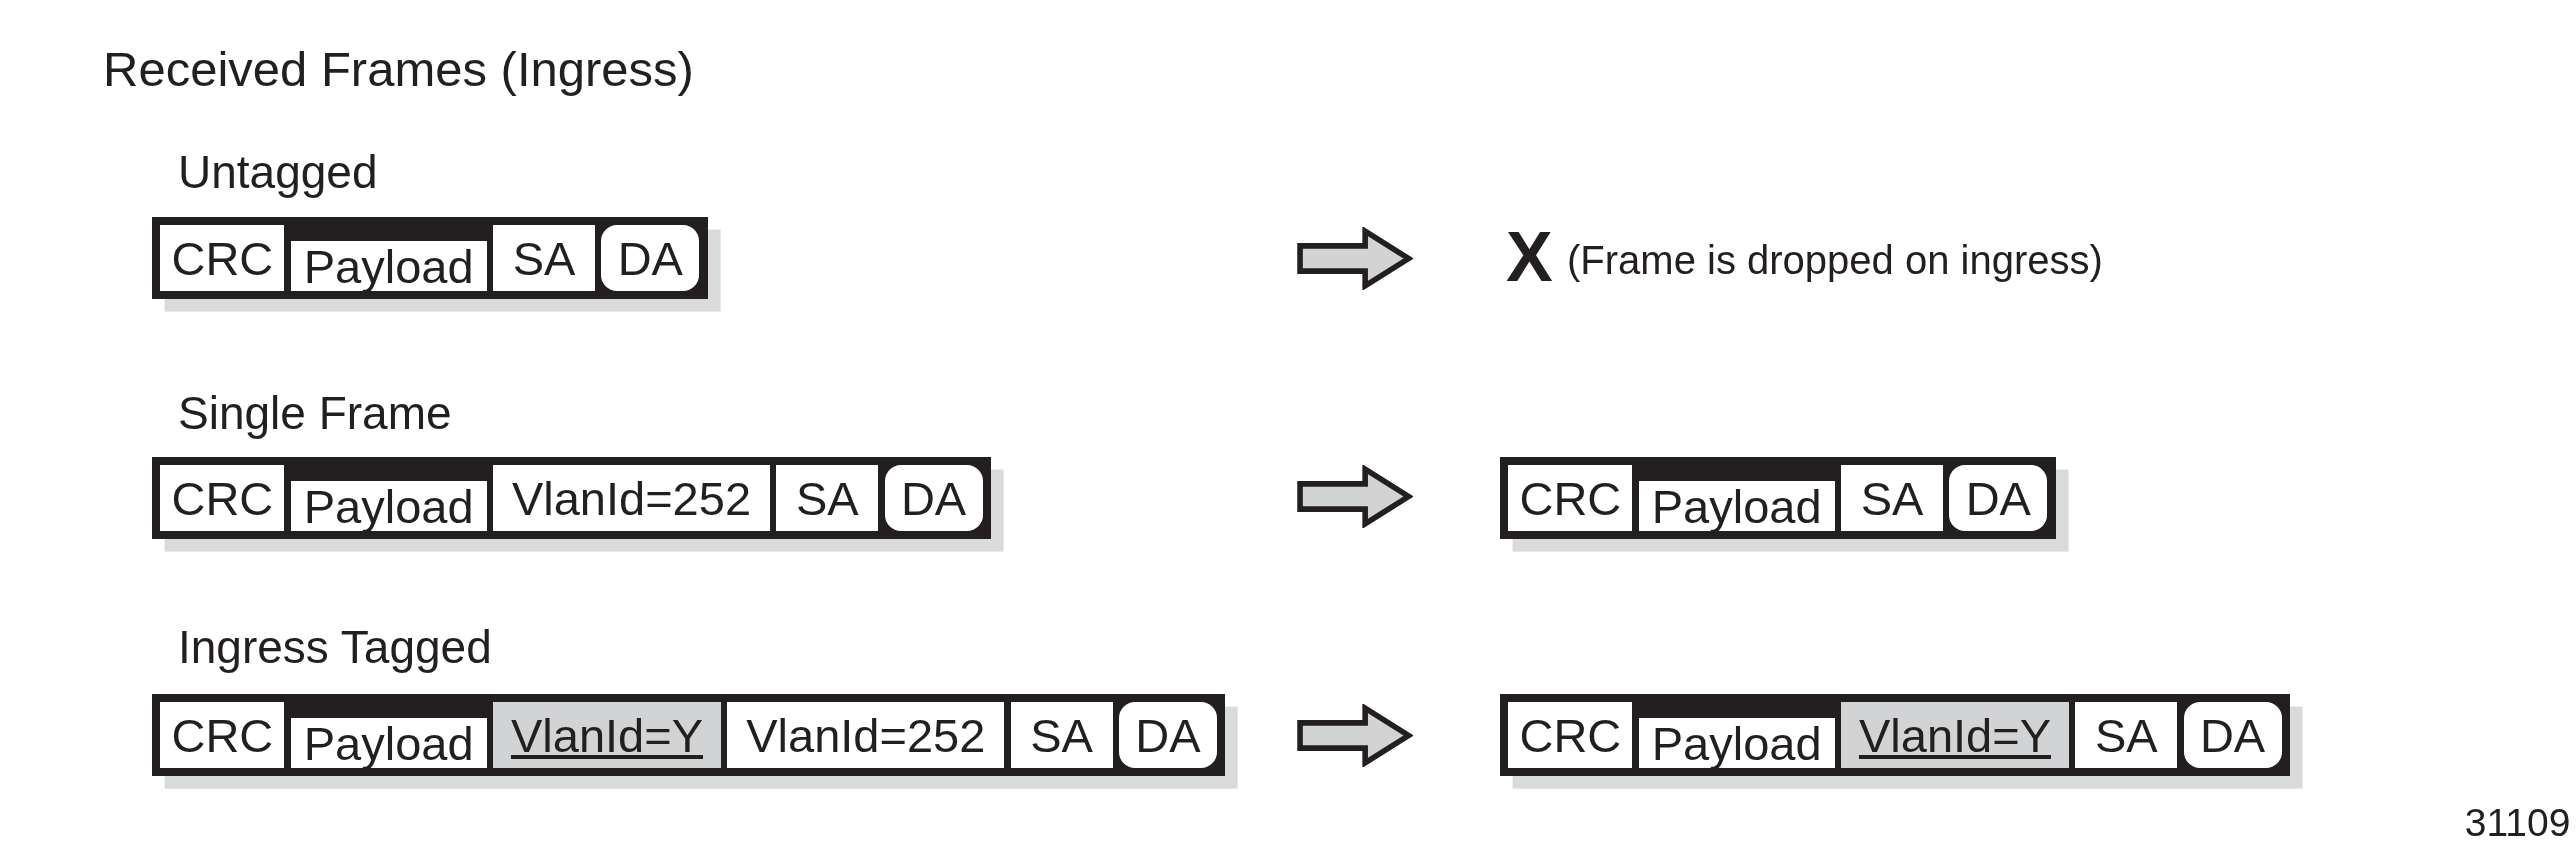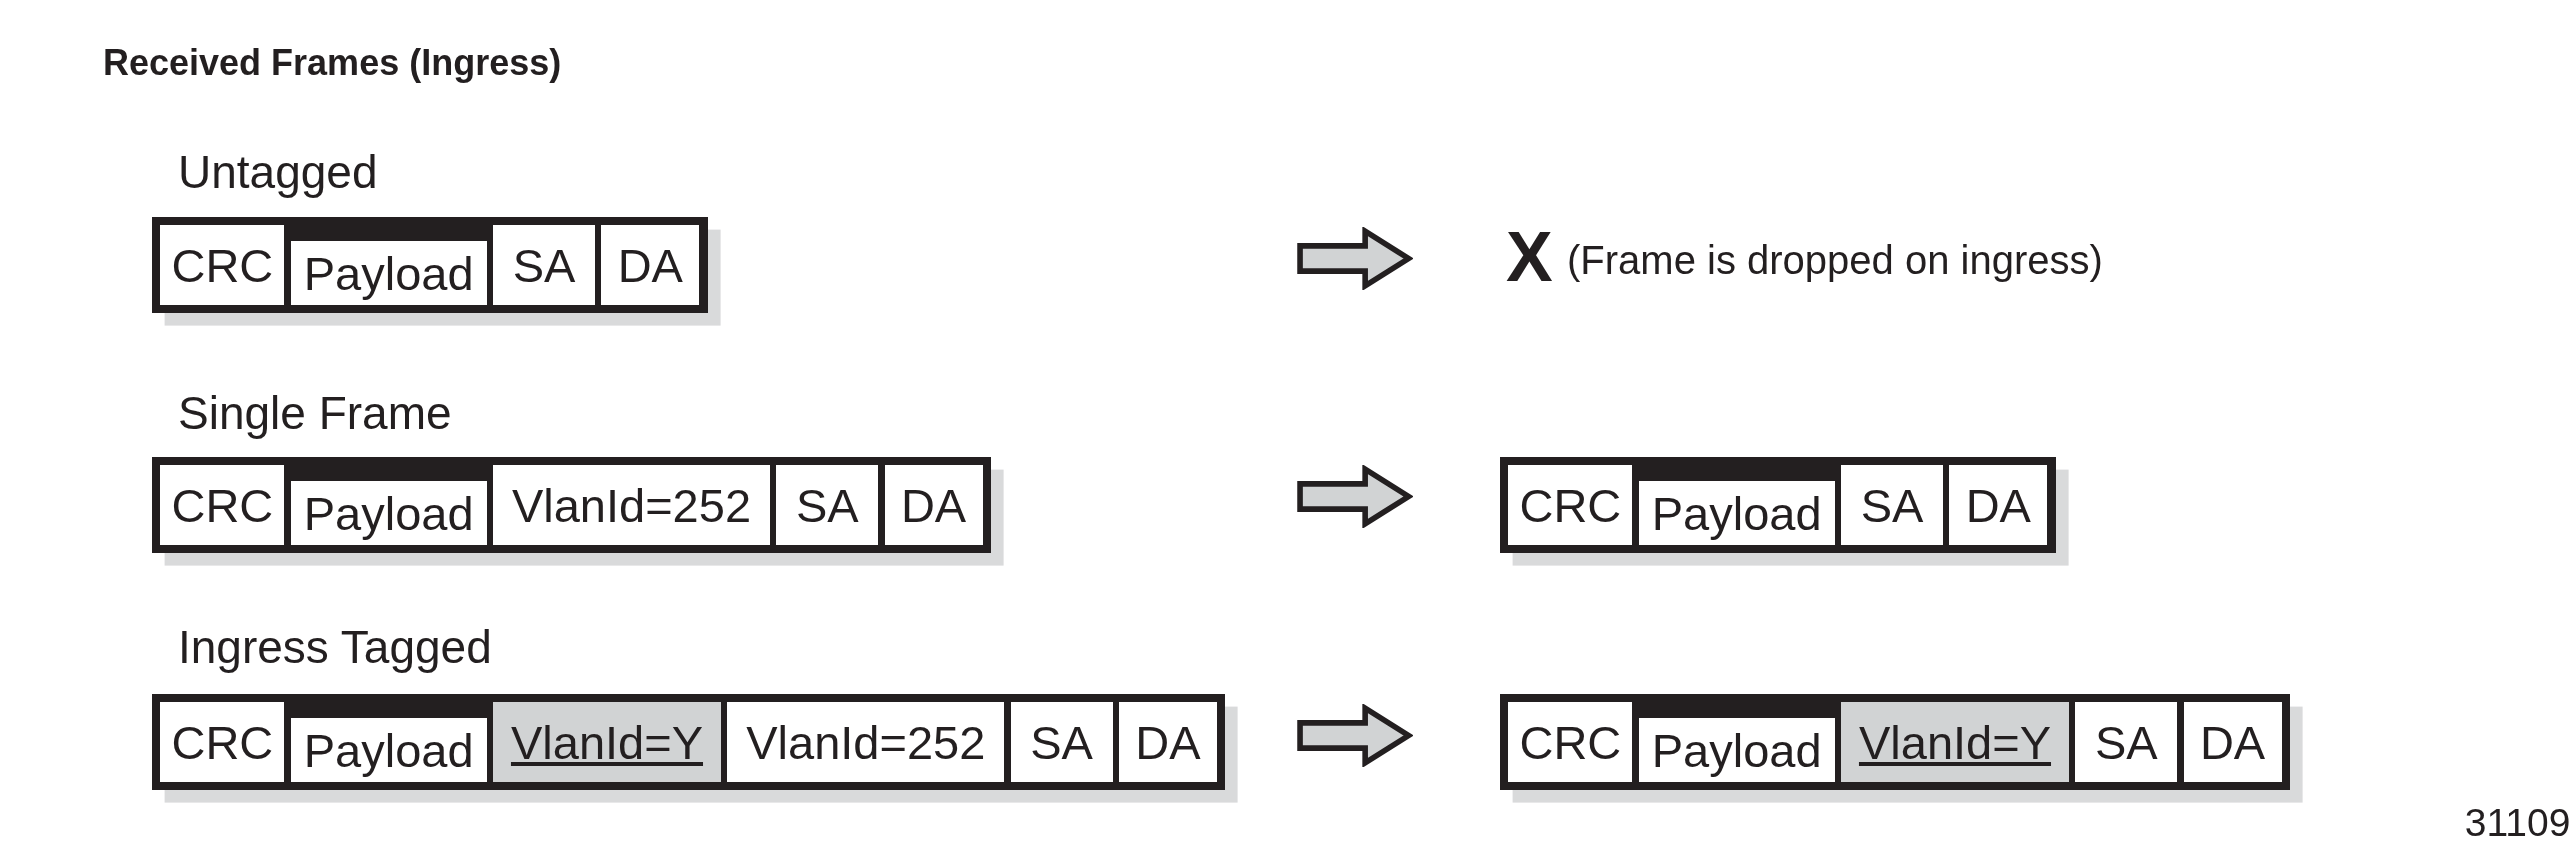--- a/index.html
+++ b/index.html
@@ -11,36 +11,36 @@
   .page{
     position:relative;
     width:2576px;height:846px;
     background:#ffffff;
     font-family:"Liberation Sans","DejaVu Sans",sans-serif;
     color:var(--ink);
     overflow:hidden;
   }
   .col-header{
     position:absolute;
-    font-size:36px;
-    font-weight:700;
+    font-size:49px;
+    font-weight:400;
     line-height:1;
     white-space:nowrap;
     text-align:center;
   }
   .row-label{
     position:absolute;
     font-size:46px;
     line-height:1;
     white-space:nowrap;
     margin-left:21px;
   }
   .frame{
     position:absolute;
-    height:96px;
+    height:82px;
     box-sizing:border-box;
     background:var(--ink);
     padding:8.4px;
     display:inline-flex;
     gap:6.3px;
     box-shadow:12.6px 12.6px 0 0 var(--shadow-gray);
   }
   .cell{
     background:#ffffff;
     display:flex;
@@ -50,21 +50,21 @@
     line-height:1;
     white-space:nowrap;
     color:var(--ink);
   }
   .cell.shaded{background:var(--gray-fill);}
   .w-crc{width:124px;}
   .w-payload{width:196px;margin-top:16px;}
   .w-vlany{width:228px;text-decoration:underline;}
   .w-vlan252{width:277px;}
   .w-sa{width:102px;}
-  .w-da{width:98px;}
+  .w-da{width:98px;border-radius:16px;}
   .arrow{position:absolute;display:block;}
   .arrow polygon{
     fill:var(--gray-fill);
     stroke:var(--ink);
     stroke-width:8;
     stroke-miterlimit:10;
   }
   .drop-x{
     position:absolute;
     font-size:70px;

